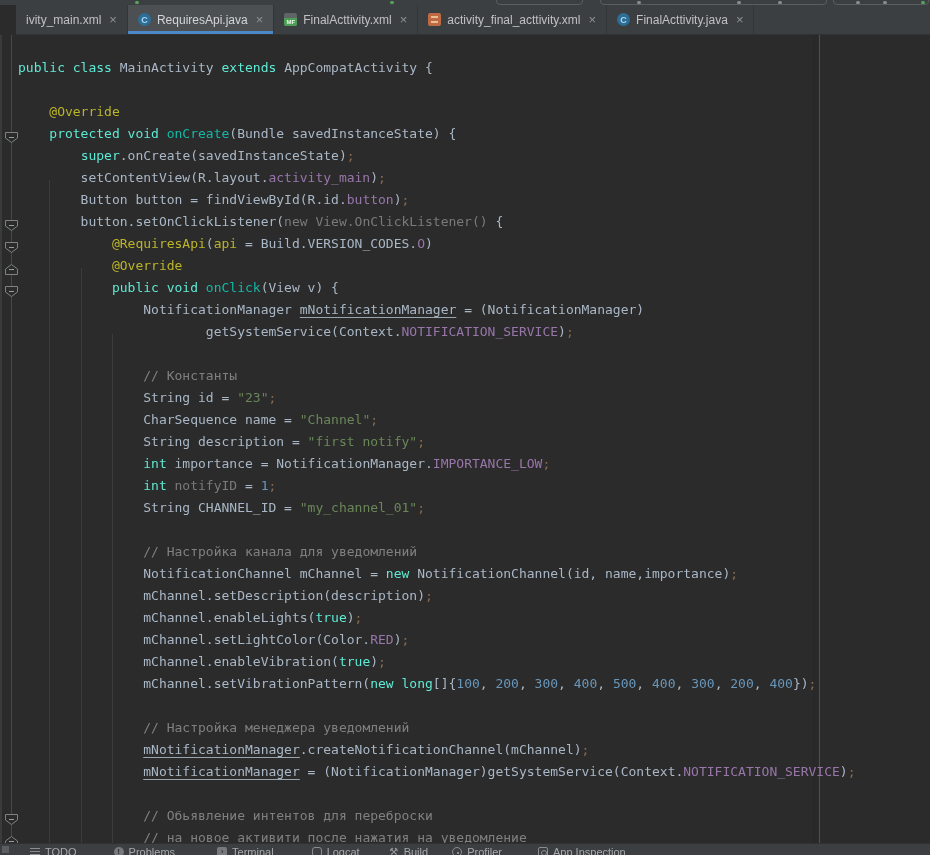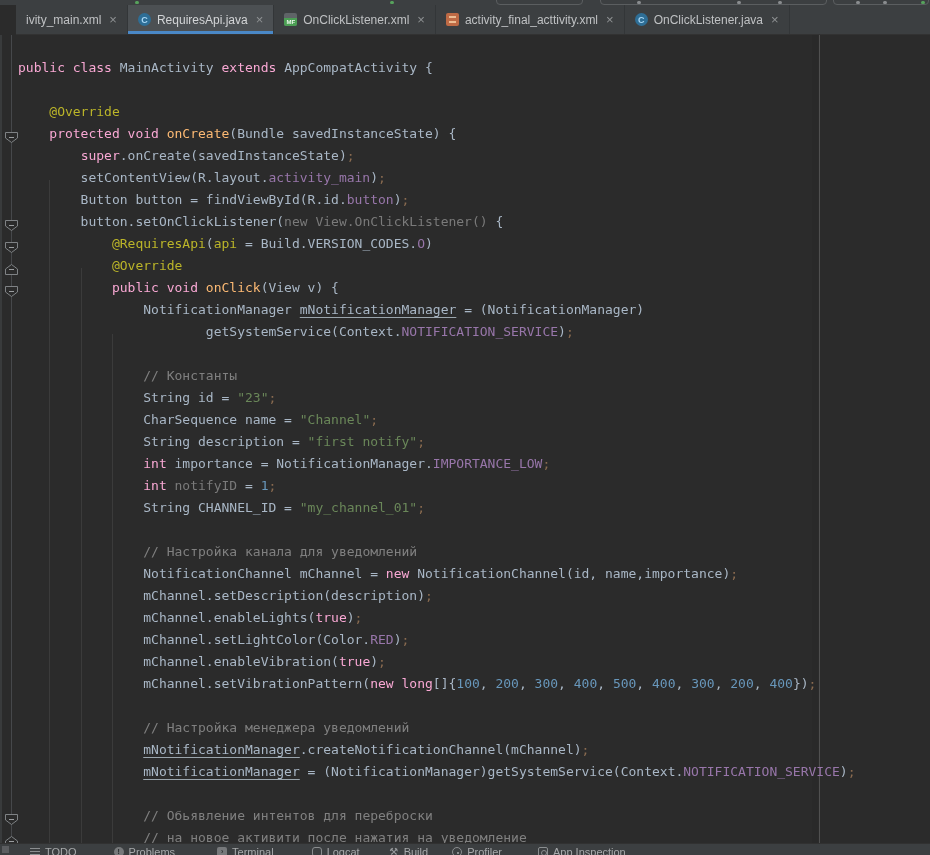--- a/index.html
+++ b/index.html
@@ -29,23 +29,23 @@
   #editor{position:absolute;left:0;top:35px;width:930px;height:808px;background:#2b2b2b;overflow:hidden;}
   #leftsliver{position:absolute;left:0;top:0;width:2px;height:100%;background:#45484a;opacity:.55;}
   #gutterline{position:absolute;left:11px;top:0;width:1px;height:100%;background:#46484b;}
   .indent-guide{position:absolute;width:1px;background:#3b3b3b;}
   #marginband{position:absolute;left:812px;top:0;width:6px;height:100%;background:#282828;opacity:.5;}
   #marginline{position:absolute;left:819px;top:0;width:1px;height:100%;background:#505050;}
   #code{position:absolute;left:0;top:0;padding:22px 0 0 18px;font-family:"DejaVu Sans Mono","Liberation Mono",monospace;
         font-size:13px;line-height:22px;white-space:pre;}
   .code-line{height:22px;}
   .seg-plain{color:#a9b7c6}
-  .seg-kw{color:#f9a8d4}
+  .seg-kw{color:#5eead4}
   .seg-ann{color:#bbb529}
-  .seg-mdecl{color:#fdba74}
+  .seg-mdecl{color:#14b8a6}
   .seg-str{color:#6a8759}
   .seg-num{color:#6897bb}
   .seg-cmt{color:#808080}
   .seg-const{color:#9876aa;}
   .seg-dim{color:#7a7a7a}
   .seg-semi{color:#8a6b50}
   .seg-reasg{color:#a9b7c6;text-decoration:underline;text-decoration-color:#9aa5ad;text-underline-offset:2.5px;text-decoration-thickness:1px;}
   .fold{position:absolute;left:5px;width:13px;height:11px;}
   
   #bottombar{position:absolute;left:0;top:843px;width:930px;height:22px;background:#3c3f41;border-top:1px solid #313131;
@@ -90,34 +90,34 @@
       <div class="tab active">
         <span class="ticon java-class">C</span>
         <span>RequiresApi.java</span>
         <span class="close">×</span>
         <span class="underline"></span>
       </div>
       <div class="tab">
         <span class="ticon manifest">
           <span class="mf">MF</span>
         </span>
-        <span>OnClickListener.xml</span>
+        <span>FinalActtivity.xml</span>
         <span class="close">×</span>
       </div>
       <div class="tab">
         <span class="ticon layout-xml">
           <i class="l1"></i>
           <i class="l2"></i>
         </span>
         <span>activity_final_acttivity.xml</span>
         <span class="close">×</span>
       </div>
       <div class="tab">
         <span class="ticon java-class">C</span>
-        <span>OnClickListener.java</span>
+        <span>FinalActtivity.java</span>
         <span class="close">×</span>
       </div>
     </div>
 
   <div id="editor">
     <div id="leftsliver"></div>
     <div id="gutterline"></div>
     <div class="indent-guide" style="left:49px;top:145px;height:663px;"></div>
     <div class="indent-guide" style="left:81px;top:233px;height:575px;"></div>
     <div class="indent-guide" style="left:112px;top:299px;height:509px;"></div>

